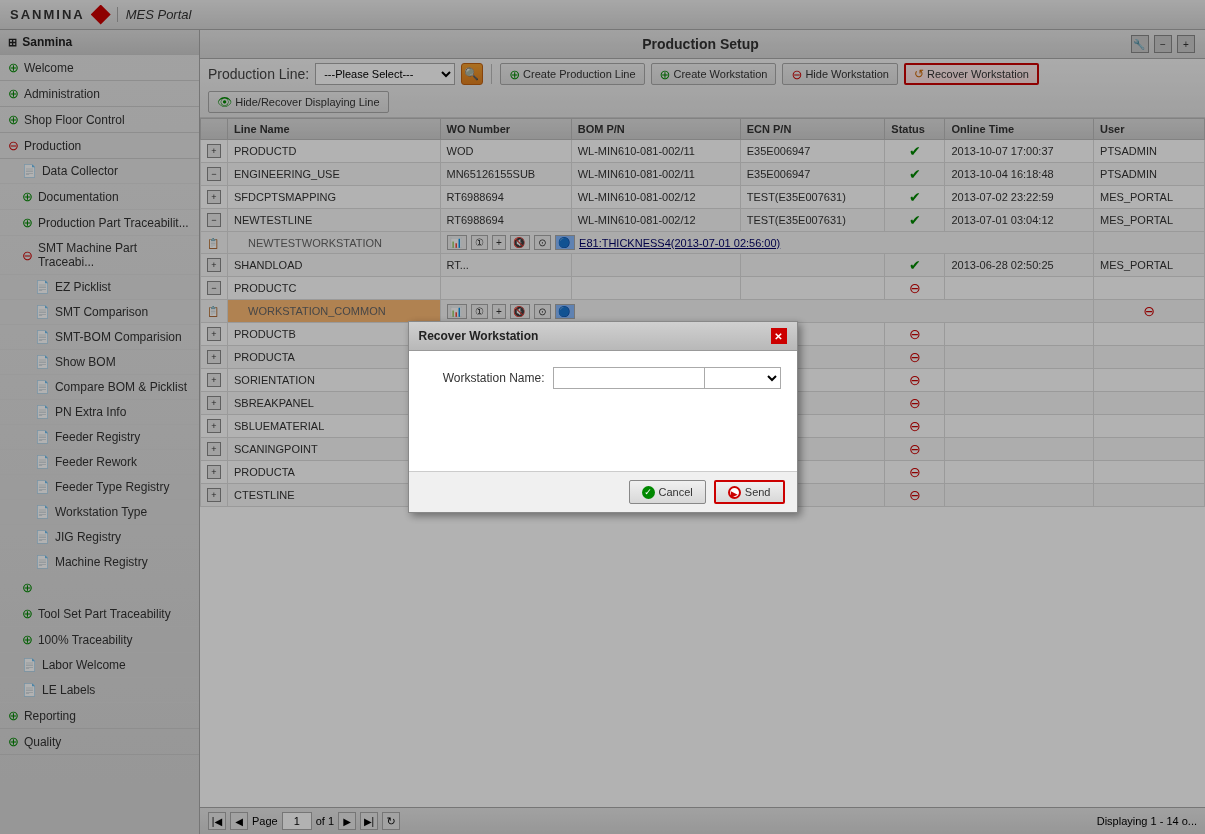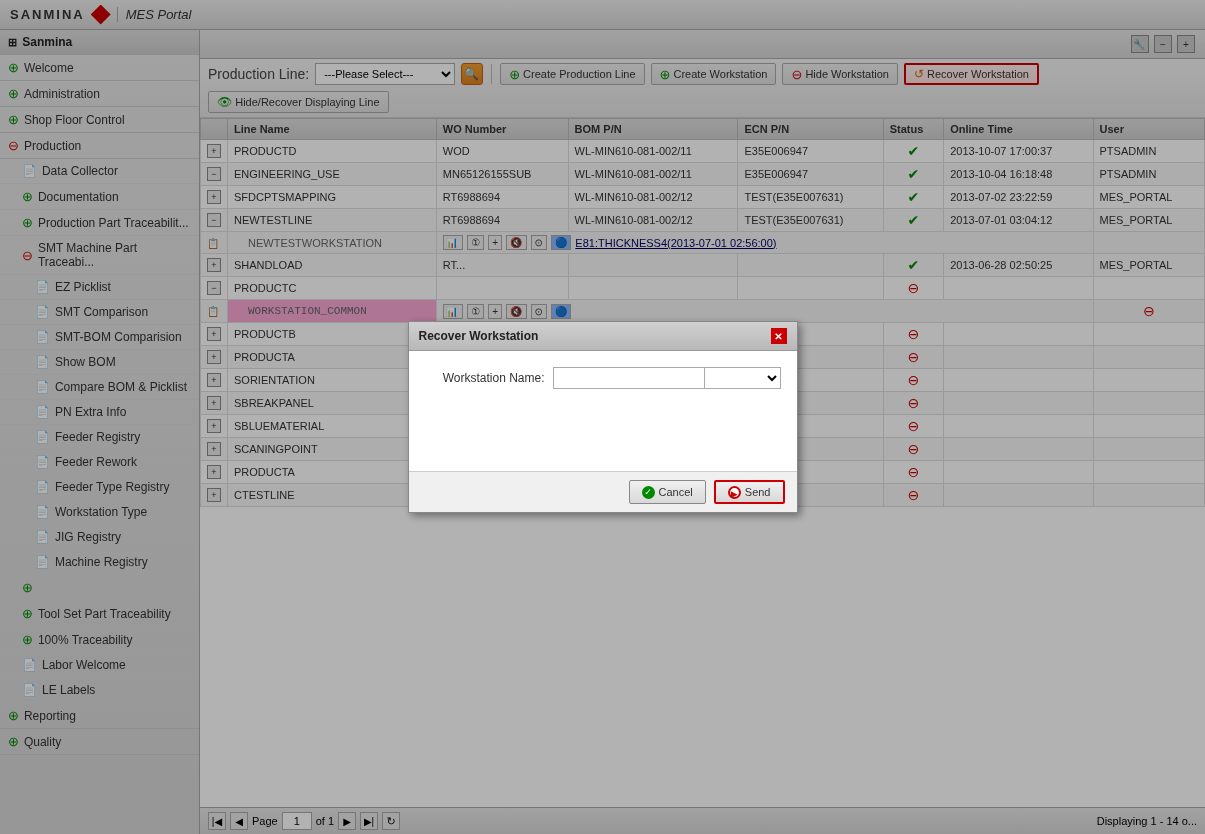--- a/index.html
+++ b/index.html
@@ -439,20 +439,21 @@
     <div class="sidebar-item">
       <span style="color:#080;font-size:13px;">⊕</span>
       <span>Quality</span>
     </div>
   </div>
 
   <div class="content-area">
 
     <div class="panel-header">
       <div style="width:60px;"></div>
+      <div class="panel-title">Production Setup</div>
       <div class="panel-controls">
         <div class="panel-btn">🔧</div>
         <div class="panel-btn">−</div>
         <div class="panel-btn">+</div>
       </div>
     </div>
 
     <div class="toolbar">
       <span class="toolbar-label">Production Line:</span>
       <select class="toolbar-select">
@@ -577,21 +578,21 @@
         <td></td>
         <td></td>
         <td style="text-align:center;"><span class="status-red">⊖</span></td>
         <td></td>
         <td></td>
       </tr>
             <tr style="background: rgb(238, 238, 238);">
         <td style="text-align:center;background:#f5f5f5;">
           <span style="font-size:10px;color:#666;">📋</span>
         </td>
-        <td style="color:#666;padding-left:20px;background:#f9a8d4;font-family:Liberation Mono, monospace;">
+        <td style="color:#666;padding-left:20px;background:#fdba74;">
           WORKSTATION_COMMON
         </td>
         <td colspan="5" style="background:#f5f5f5;">
           <span style="display:flex;align-items:center;gap:4px;font-size:11px;">
             <span style="border:1px solid #aaa;background:#f0f0f0;padding:1px 3px;cursor:pointer;font-size:10px;">📊</span>
             <span style="border:1px solid #aaa;background:#f0f0f0;padding:1px 3px;cursor:pointer;font-size:10px;">①</span>
             <span style="border:1px solid #aaa;background:#f0f0f0;padding:1px 3px;cursor:pointer;font-size:10px;">+</span>
             <span style="border:1px solid #aaa;background:#f0f0f0;padding:1px 3px;cursor:pointer;font-size:10px;">🔇</span>
             <span style="border:1px solid #aaa;background:#f0f0f0;padding:1px 3px;cursor:pointer;font-size:10px;">⊙</span>
             <span style="border:1px solid #aaa;background:#88bbff;padding:1px 3px;cursor:pointer;font-size:10px;">🔵</span>

